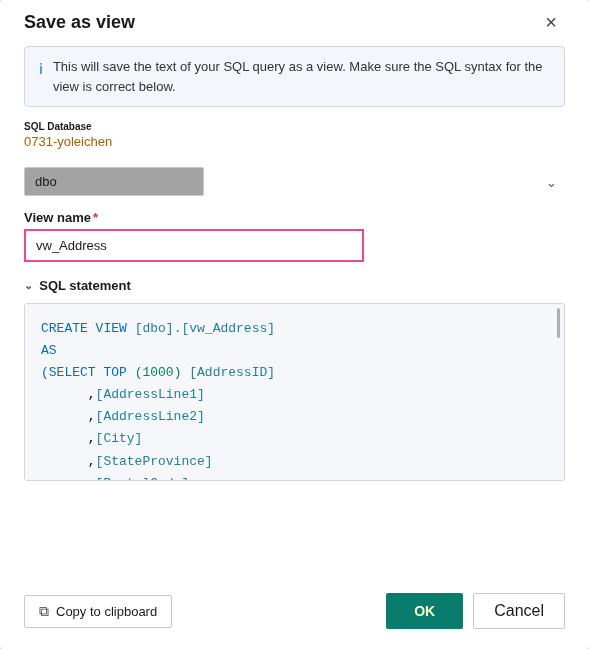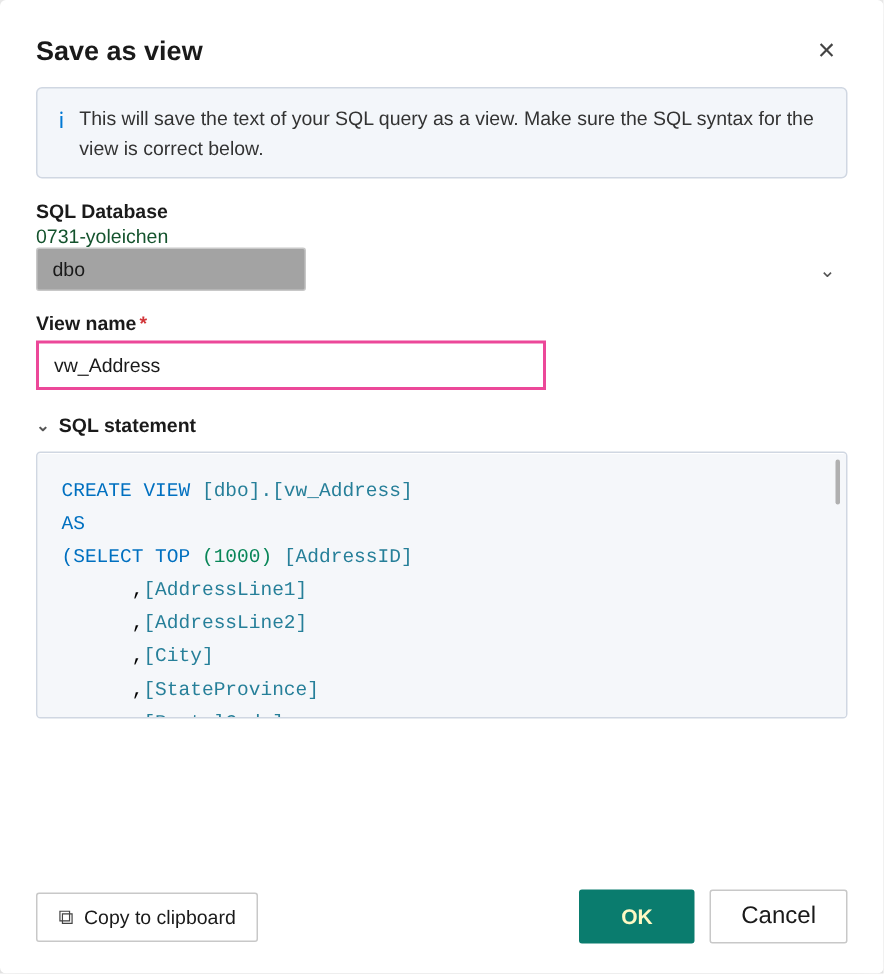--- a/index.html
+++ b/index.html
@@ -19,21 +19,21 @@
       box-shadow: 0 4px 24px rgba(0,0,0,0.18);
       display: flex;
       flex-direction: column;
       padding: 0;
       position: relative;
     }
     .dialog-header {
       display: flex;
       align-items: center;
       justify-content: space-between;
-      padding: 20px 24px 10px 24px;
+      padding: 8px 24px 10px 24px;
     }
     .dialog-title {
       font-size: 18px;
       font-weight: 600;
       color: #1a1a1a;
     }
     .close-btn {
       background: none;
       border: none;
       cursor: pointer;
@@ -62,29 +62,29 @@
     .info-icon {
       color: #0078d4;
       font-size: 15px;
       margin-top: 1px;
       flex-shrink: 0;
     }
     .form-section {
       padding: 0 24px;
     }
     .field-label {
-      font-size: 13px;
+      font-size: 10px;
       font-weight: 600;
       color: #1a1a1a;
       margin-bottom: 2px;
     }
     .field-value {
       font-size: 13px;
-      color: #14532d;
-      margin-bottom: 0;
+      color: #a16207;
+      margin-bottom: 18px;
     }
     .select-wrapper {
       position: relative;
       margin-bottom: 14px;
     }
     .select-box {
       width: 180px;
       border: 1px solid #c8c8c8;
       border-radius: 2px;
       padding: 6px 32px 6px 10px;

